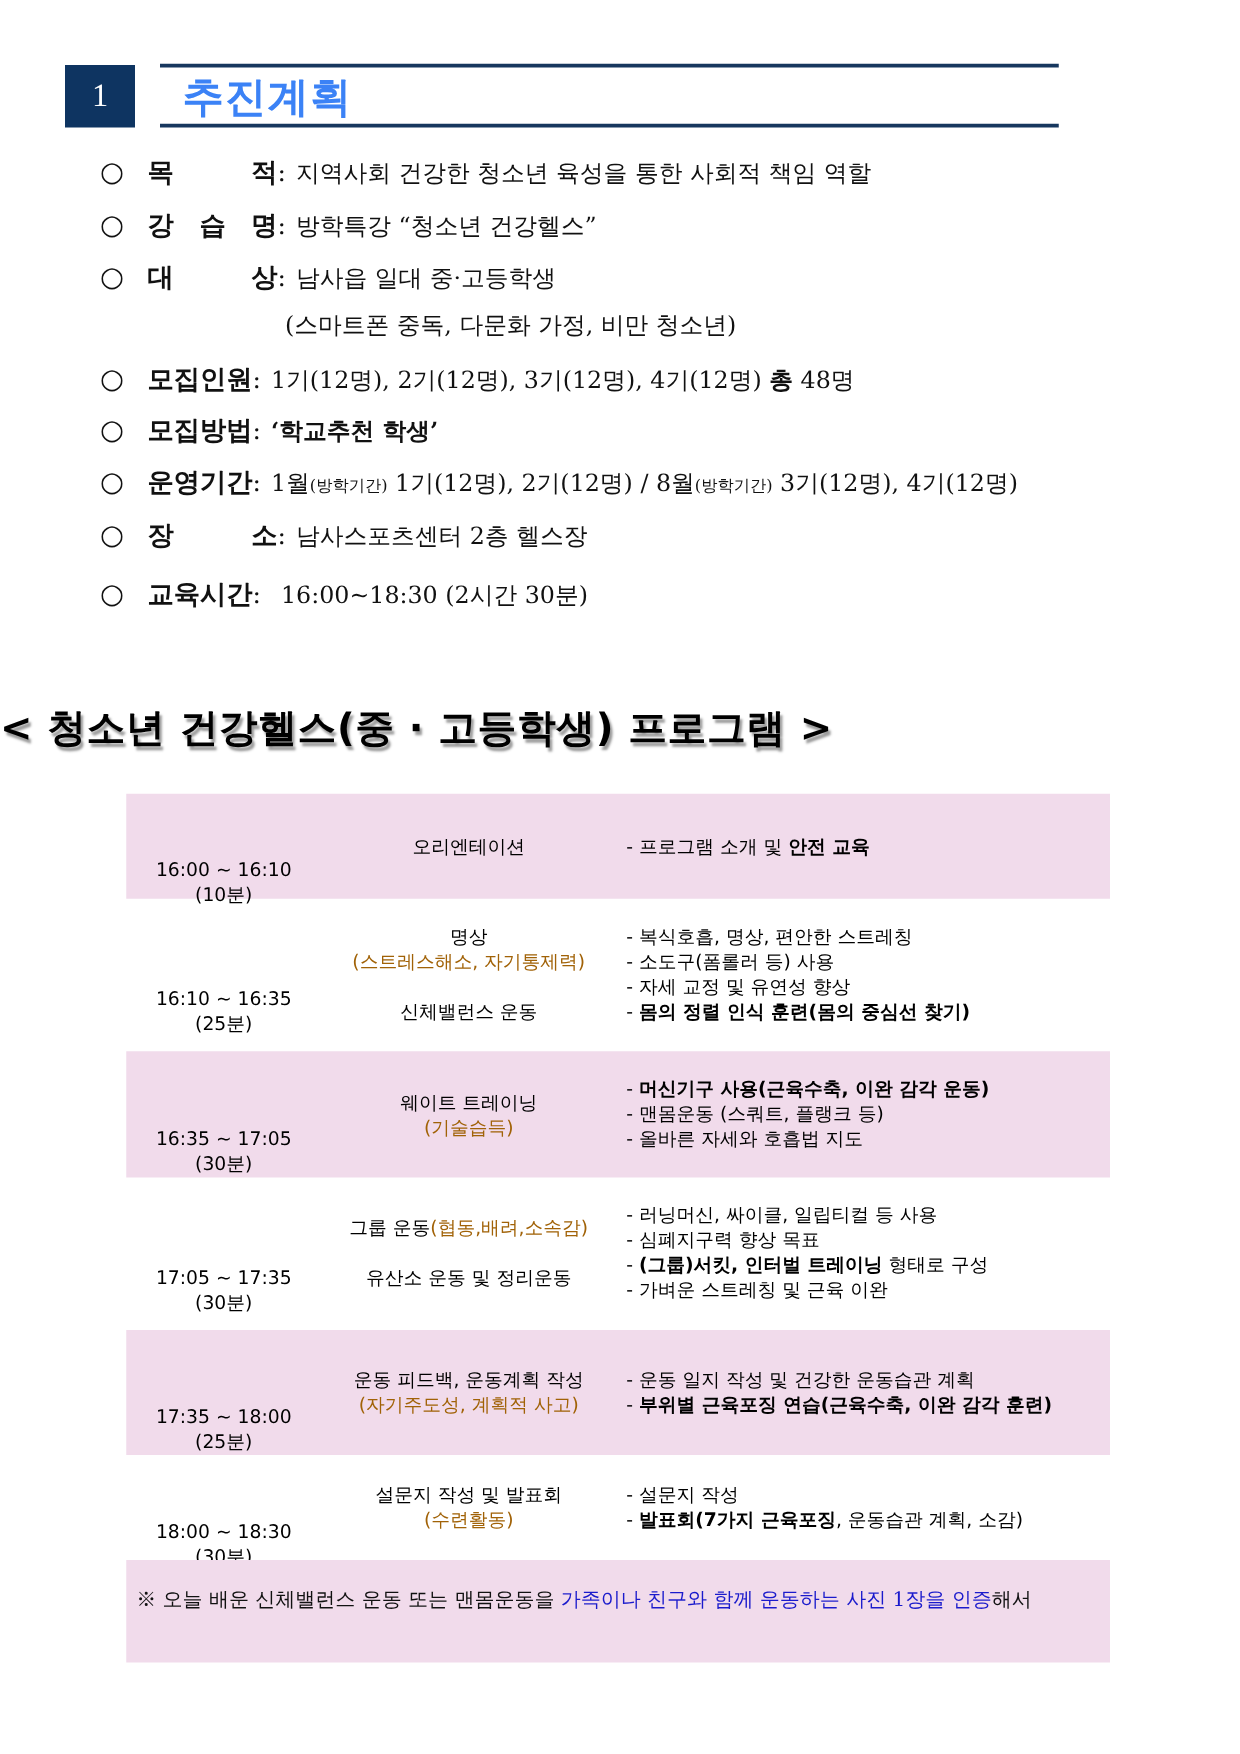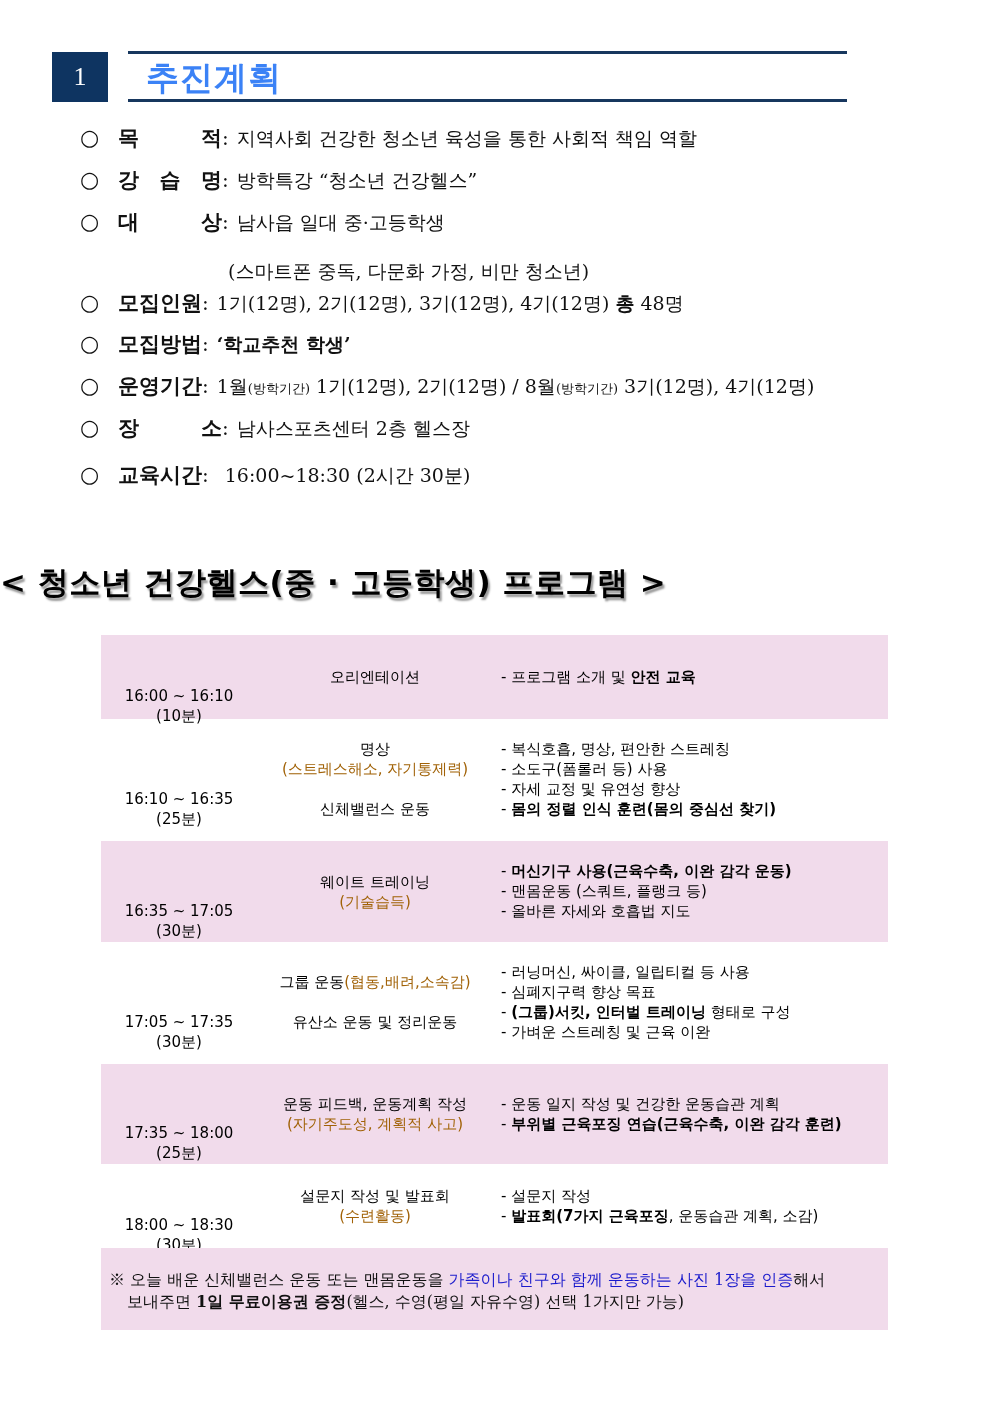--- a/index.html
+++ b/index.html
@@ -21,21 +21,21 @@
       position: absolute; left: 80px; display: flex; align-items: baseline;
       font-size: 20px; white-space: nowrap;
     }
     .item .bullet { font-family: "DejaVu Sans", sans-serif; font-size: 22px; width: 38px; }
     .item .label { font-weight: bold; font-size: 21px; }
     .item .label.spread { display: inline-flex; justify-content: space-between; width: 104px; }
     .item .colon { font-weight: normal; margin-right: 8px; }
     .item .val { font-size: 19px; }
     .item .small { font-size: 13px; }
     .item .bold { font-weight: bold; }
-    .indent { position: absolute; left: 228px; font-size: 19px; white-space: nowrap; margin-top: 12px; }
+    .indent { position: absolute; left: 228px; font-size: 19px; white-space: nowrap; }
 
     .prog-title {
       position: absolute; left: 0; width: 992px; top: 562px; text-align: left;
       font-family: "DejaVu Sans", sans-serif; font-weight: bold; font-size: 31px;
       color: #000; text-shadow: 2px 3px 2px #9a9a9a; letter-spacing: 0.5px;
     }
 
     .row {
       position: absolute; left: 101px; width: 787px;
       font-family: "DejaVu Sans", sans-serif; font-size: 15px; color: #000;
@@ -224,14 +224,13 @@
     <div class="red">(수련활동)</div>
   </div>
   <div class="det" style="top:12px">
     <div>- 설문지 작성</div>
     <div><span>- </span><span class="b">발표회(7가지 근육포징</span><span>, 운동습관 계획, 소감)</span></div>
   </div>
 </div>
 
 <div class="footer">
   <div class="l1"><span>※ 오늘 배운 신체밸런스 운동 또는 맨몸운동을 </span><span class="blue">가족이나 친구와 함께 운동하는 사진 1장을 인증</span><span>해서</span></div>
-  <div class="l2"><span>보내주면 </span><span class="b">1일 무료이용권 증정</span><span>(헬스, 수영(평일 자유수영) 선택 1가지만 가능)</span></div>
 </div>
 
 </body></html>

